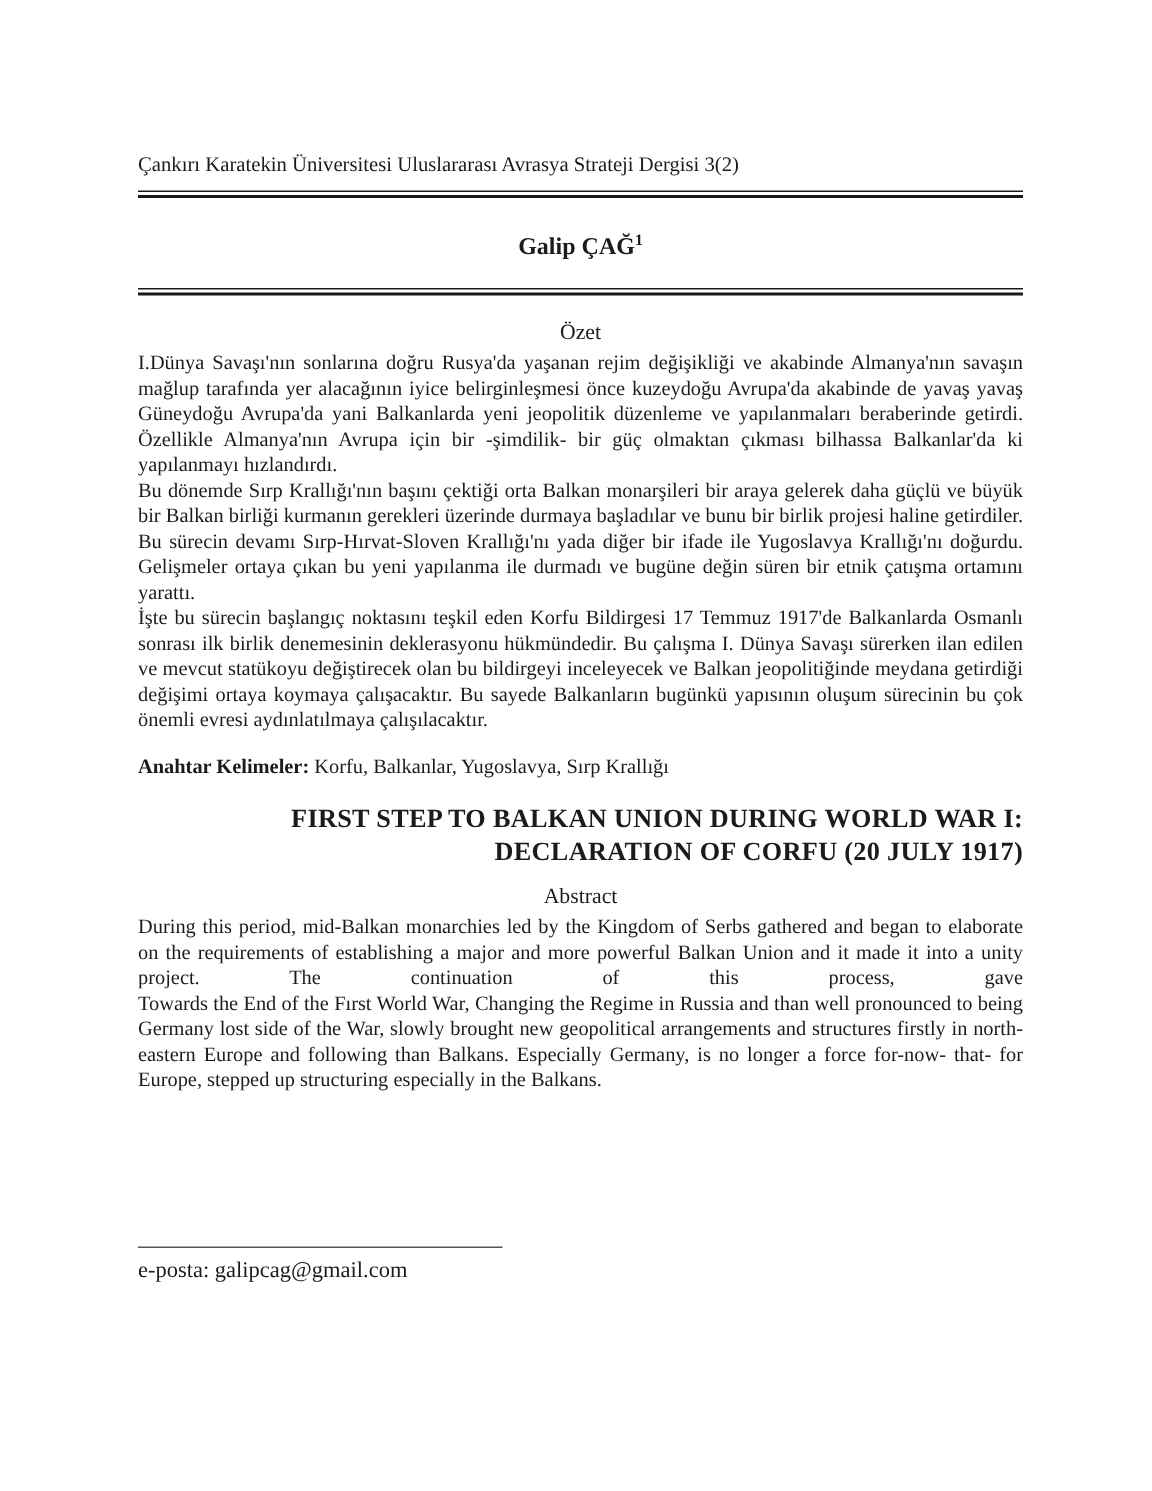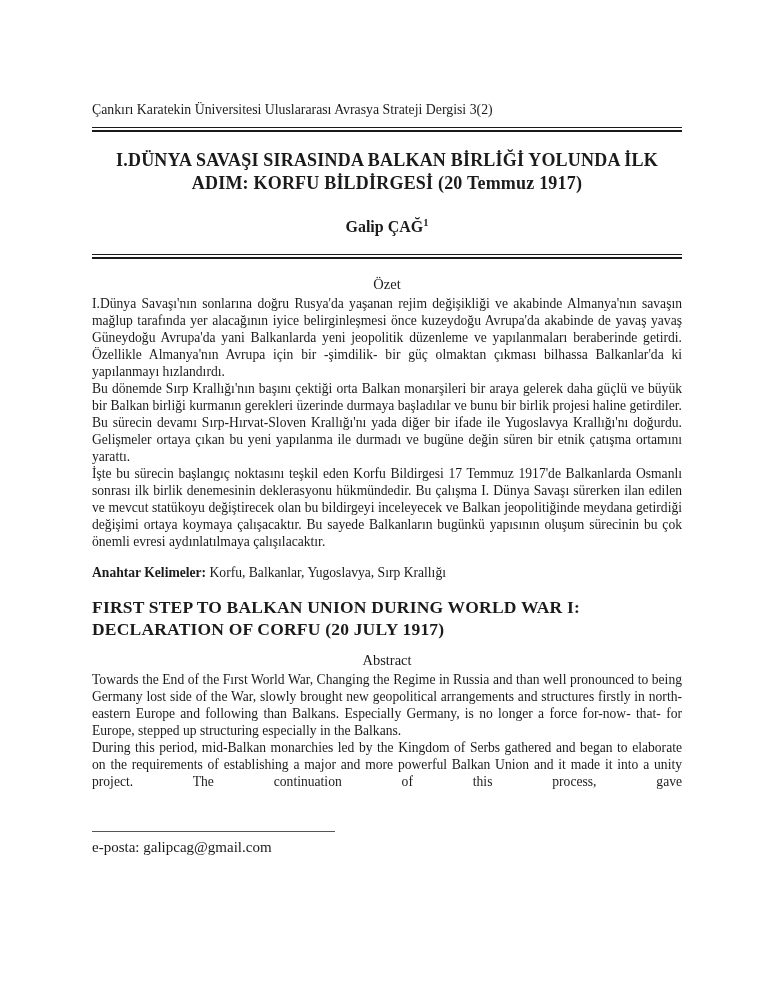--- a/index.html
+++ b/index.html
@@ -73,21 +73,21 @@
     margin: 14px 0 0 0;
     font-size: 13.6px;
     line-height: 17px;
   }
   .keywords b { font-weight: bold; margin-top: 47px; }
   .title-en {
     margin: 15px 0 0 0;
     font-size: 17.5px;
     line-height: 22px;
     font-weight: bold;
-    text-align: left;
+    text-align: right;
     letter-spacing: 0.2px;
   }
   .footnote {
     position: absolute;
     left: 92px;
     top: 831px;
     width: 548px;
     background: #ffffff;
     font-size: 15px;
     line-height: 19px;
@@ -114,24 +114,20 @@
 </head>
 <body>
 
 <div class="page">
   <div class="content">
 
     <div class="journal-header">Çankırı Karatekin Üniversitesi Uluslararası Avrasya Strateji Dergisi 3(2)</div>
 
     <div class="double-rule"></div>
 
-    <h1 class="title-tr">
-      <span class="tline">I.DÜNYA SAVAŞI SIRASINDA BALKAN BİRLİĞİ YOLUNDA İLK</span>
-      <span class="tline">ADIM: KORFU BİLDİRGESİ (20 Temmuz 1917)</span>
-    </h1>
 
     <div class="author-line">
       <span>Galip ÇAĞ</span><sup>1</sup>
     </div>
 
     <div class="double-rule rule2"></div>
 
     <div class="section-heading">Özet</div>
 
     <p class="body-par">I.Dünya Savaşı'nın sonlarına doğru Rusya'da yaşanan rejim değişikliği ve akabinde Almanya'nın savaşın mağlup tarafında yer alacağının iyice belirginleşmesi önce kuzeydoğu Avrupa'da akabinde de yavaş yavaş Güneydoğu Avrupa'da yani Balkanlarda yeni jeopolitik düzenleme ve yapılanmaları beraberinde getirdi. Özellikle Almanya'nın Avrupa için bir -şimdilik- bir güç olmaktan çıkması bilhassa Balkanlar'da ki yapılanmayı hızlandırdı.</p>
@@ -142,22 +138,22 @@
       <b>Anahtar Kelimeler:</b><span> Korfu, Balkanlar, Yugoslavya, Sırp Krallığı</span>
     </p>
 
     <h2 class="title-en">
       <span class="tline">FIRST STEP TO BALKAN UNION DURING WORLD WAR I:</span>
       <span class="tline">DECLARATION OF CORFU (20 JULY 1917)</span>
     </h2>
 
     <div class="section-heading tight">Abstract</div>
 
+    <p class="body-par cont">During this period, mid-Balkan monarchies led by the Kingdom of Serbs gathered and began to elaborate on the requirements of establishing a major and more powerful Balkan Union and it made it into a unity project. The continuation of this process, gave</p>
     <p class="body-par">Towards the End of the Fırst World War, Changing the Regime in Russia and than well pronounced to being Germany lost side of the War, slowly brought new geopolitical arrangements and structures firstly in north-eastern Europe and following than Balkans. Especially Germany, is no longer a force for-now- that- for Europe, stepped up structuring especially in the Balkans.</p>
-    <p class="body-par cont">During this period, mid-Balkan monarchies led by the Kingdom of Serbs gathered and began to elaborate on the requirements of establishing a major and more powerful Balkan Union and it made it into a unity project. The continuation of this process, gave</p>
 
   </div>
 
   <div class="footnote">
     <div class="footnote-rule"></div>
     <p class="fn-text">e-posta: galipcag@gmail.com</p>
   </div>
 
 </div>
 

